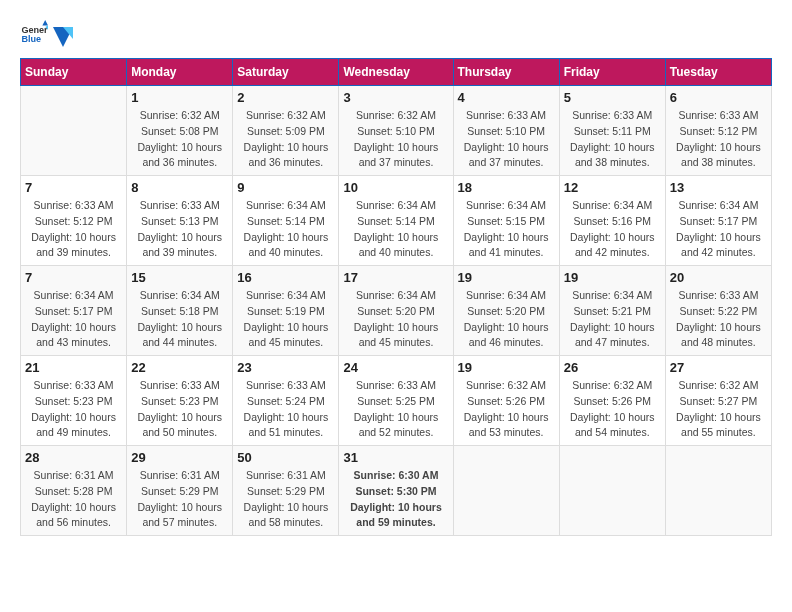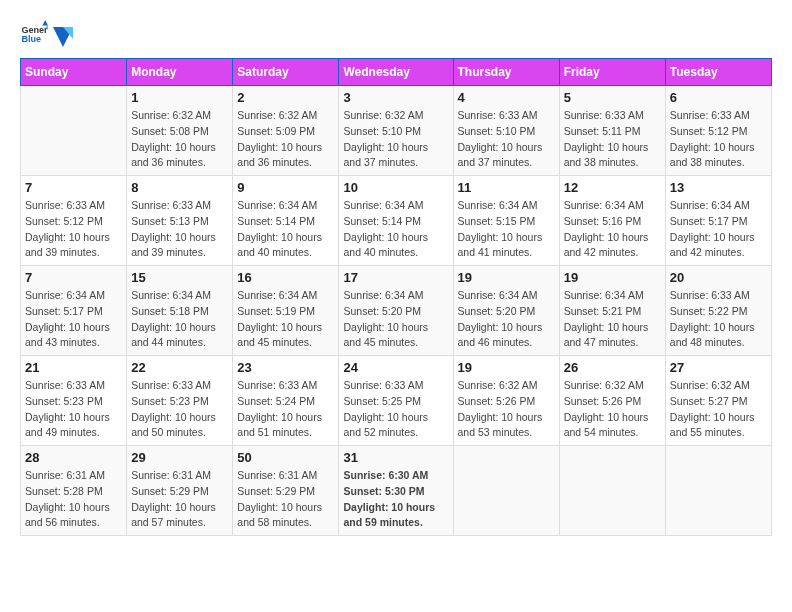--- a/index.html
+++ b/index.html
@@ -36,21 +36,21 @@
     .location-title {
       font-size: 16px;
       color: #555;
     }
     table {
       width: 100%;
       border-collapse: collapse;
       font-size: 11px;
     }
     thead tr {
-      background-color: #d946ef;
+      background-color: #be185d;
       color: white;
       padding-left: 48px;
     }
     thead th {
       padding: 6px 4px;
       text-align: left;
       font-size: 12px;
       font-weight: bold;
       border: 1px solid #1565c0;
     }
@@ -72,20 +72,21 @@
     .day-number {
       font-size: 13px;
       font-weight: bold;
       margin-bottom: 3px;
       color: #222;
     }
     .day-detail {
       font-size: 10.5px;
       color: #444;
       line-height: 1.5;
+      text-align: center;
     }
   </style>
 </head>
 <body>
 
 <div class="header-area">
   <div class="logo">
     <svg class="logo-icon" viewBox="0 0 40 40" xmlns="http://www.w3.org/2000/svg">
       <text x="2" y="18" font-size="13" font-weight="bold" fill="#333">General</text>
       <text x="2" y="32" font-size="13" font-weight="bold" fill="#1565c0">Blue</text>
@@ -190,21 +191,21 @@
 and 40 minutes.</div>
         </td>
         <td>
           <div class="day-number">10</div>
           <div class="day-detail" style="white-space: pre-line;">Sunrise: 6:34 AM
 Sunset: 5:14 PM
 Daylight: 10 hours
 and 40 minutes.</div>
         </td>
         <td>
-          <div class="day-number">11</div>
+          <div class="day-number">18</div>
           <div class="day-detail" style="white-space: pre-line;">Sunrise: 6:34 AM
 Sunset: 5:15 PM
 Daylight: 10 hours
 and 41 minutes.</div>
         </td>
         <td>
           <div class="day-number">12</div>
           <div class="day-detail" style="white-space: pre-line;">Sunrise: 6:34 AM
 Sunset: 5:16 PM
 Daylight: 10 hours

